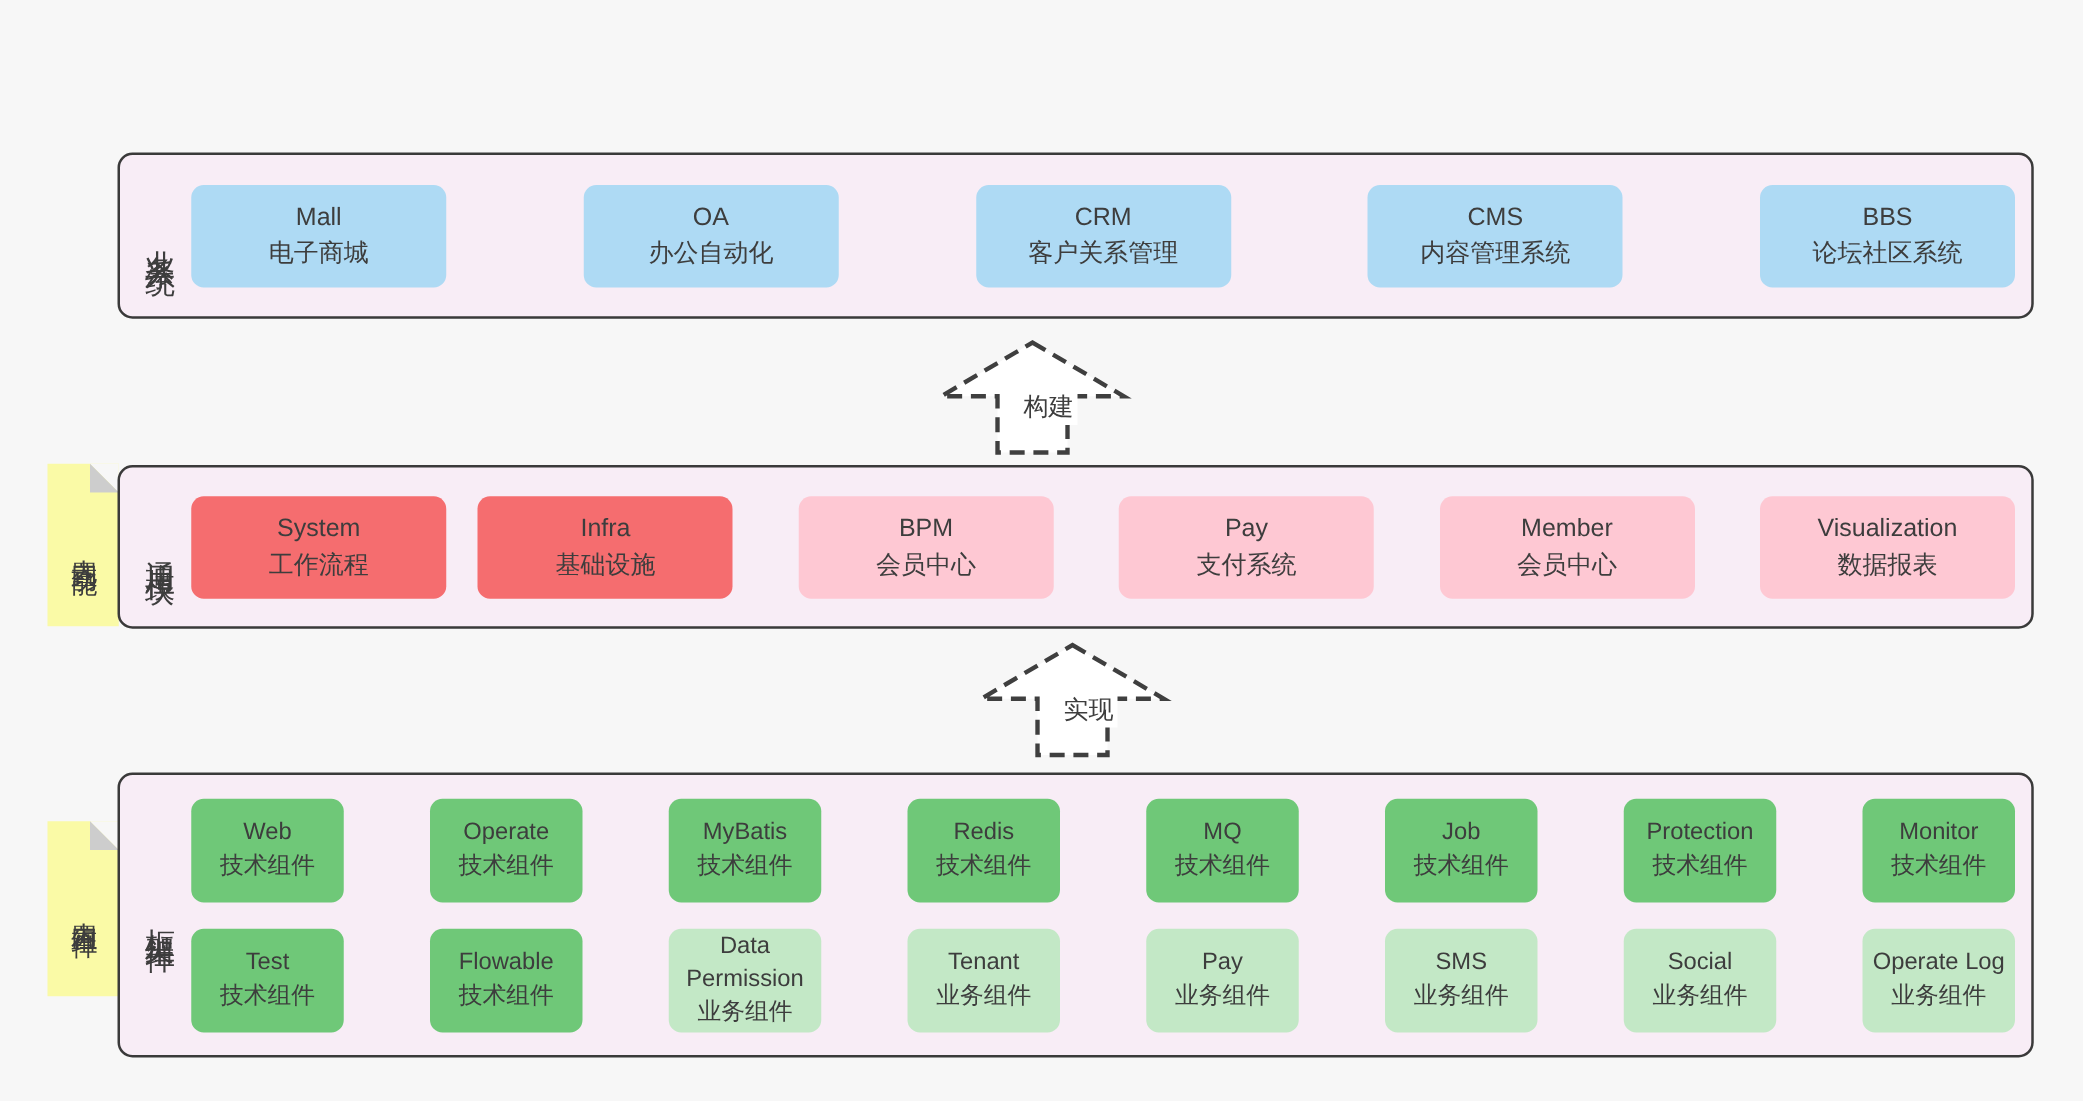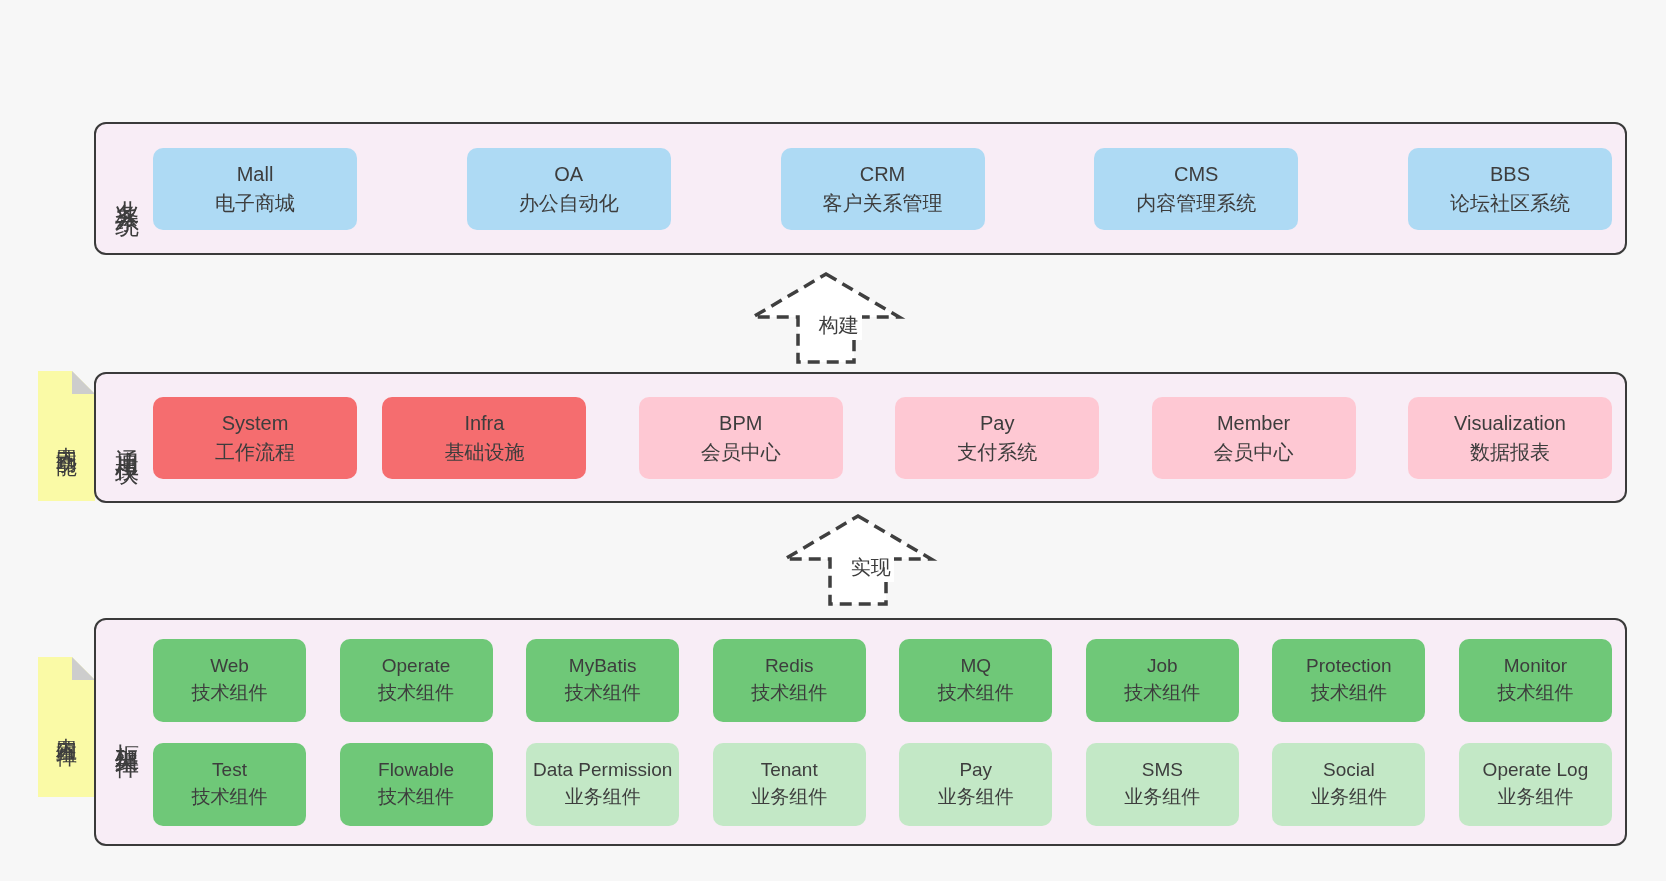--- a/index.html
+++ b/index.html
@@ -69,21 +69,21 @@
     display: flex;
     flex-direction: column;
     align-items: flex-start;
     justify-content: center;
     text-align: center;
     font-size: 20px;
     line-height: 1.45;
     color: var(--text, #3d3d3d);
   }
   .box-wide   { width: 204px; }
-  .box-narrow { width: 153px; height: 83px; font-size: 19px; line-height: 1.4; }
+  .box-narrow { width: 122px; height: 83px; font-size: 19px; line-height: 1.4; }
   .blue       { background: var(--blue, #aedaf4); }
   .red        { background: var(--red, #f56d6f); }
   .pink       { background: var(--pink, #fec8d3); margin-left: 27px; }
   .green      { background: var(--green, #6fc878); }
   .lightgreen { background: var(--lightgreen, #c3e8c6); }
   .box-name, .box-desc { width: 100%; }
 
   
   .note {
     position: absolute;

